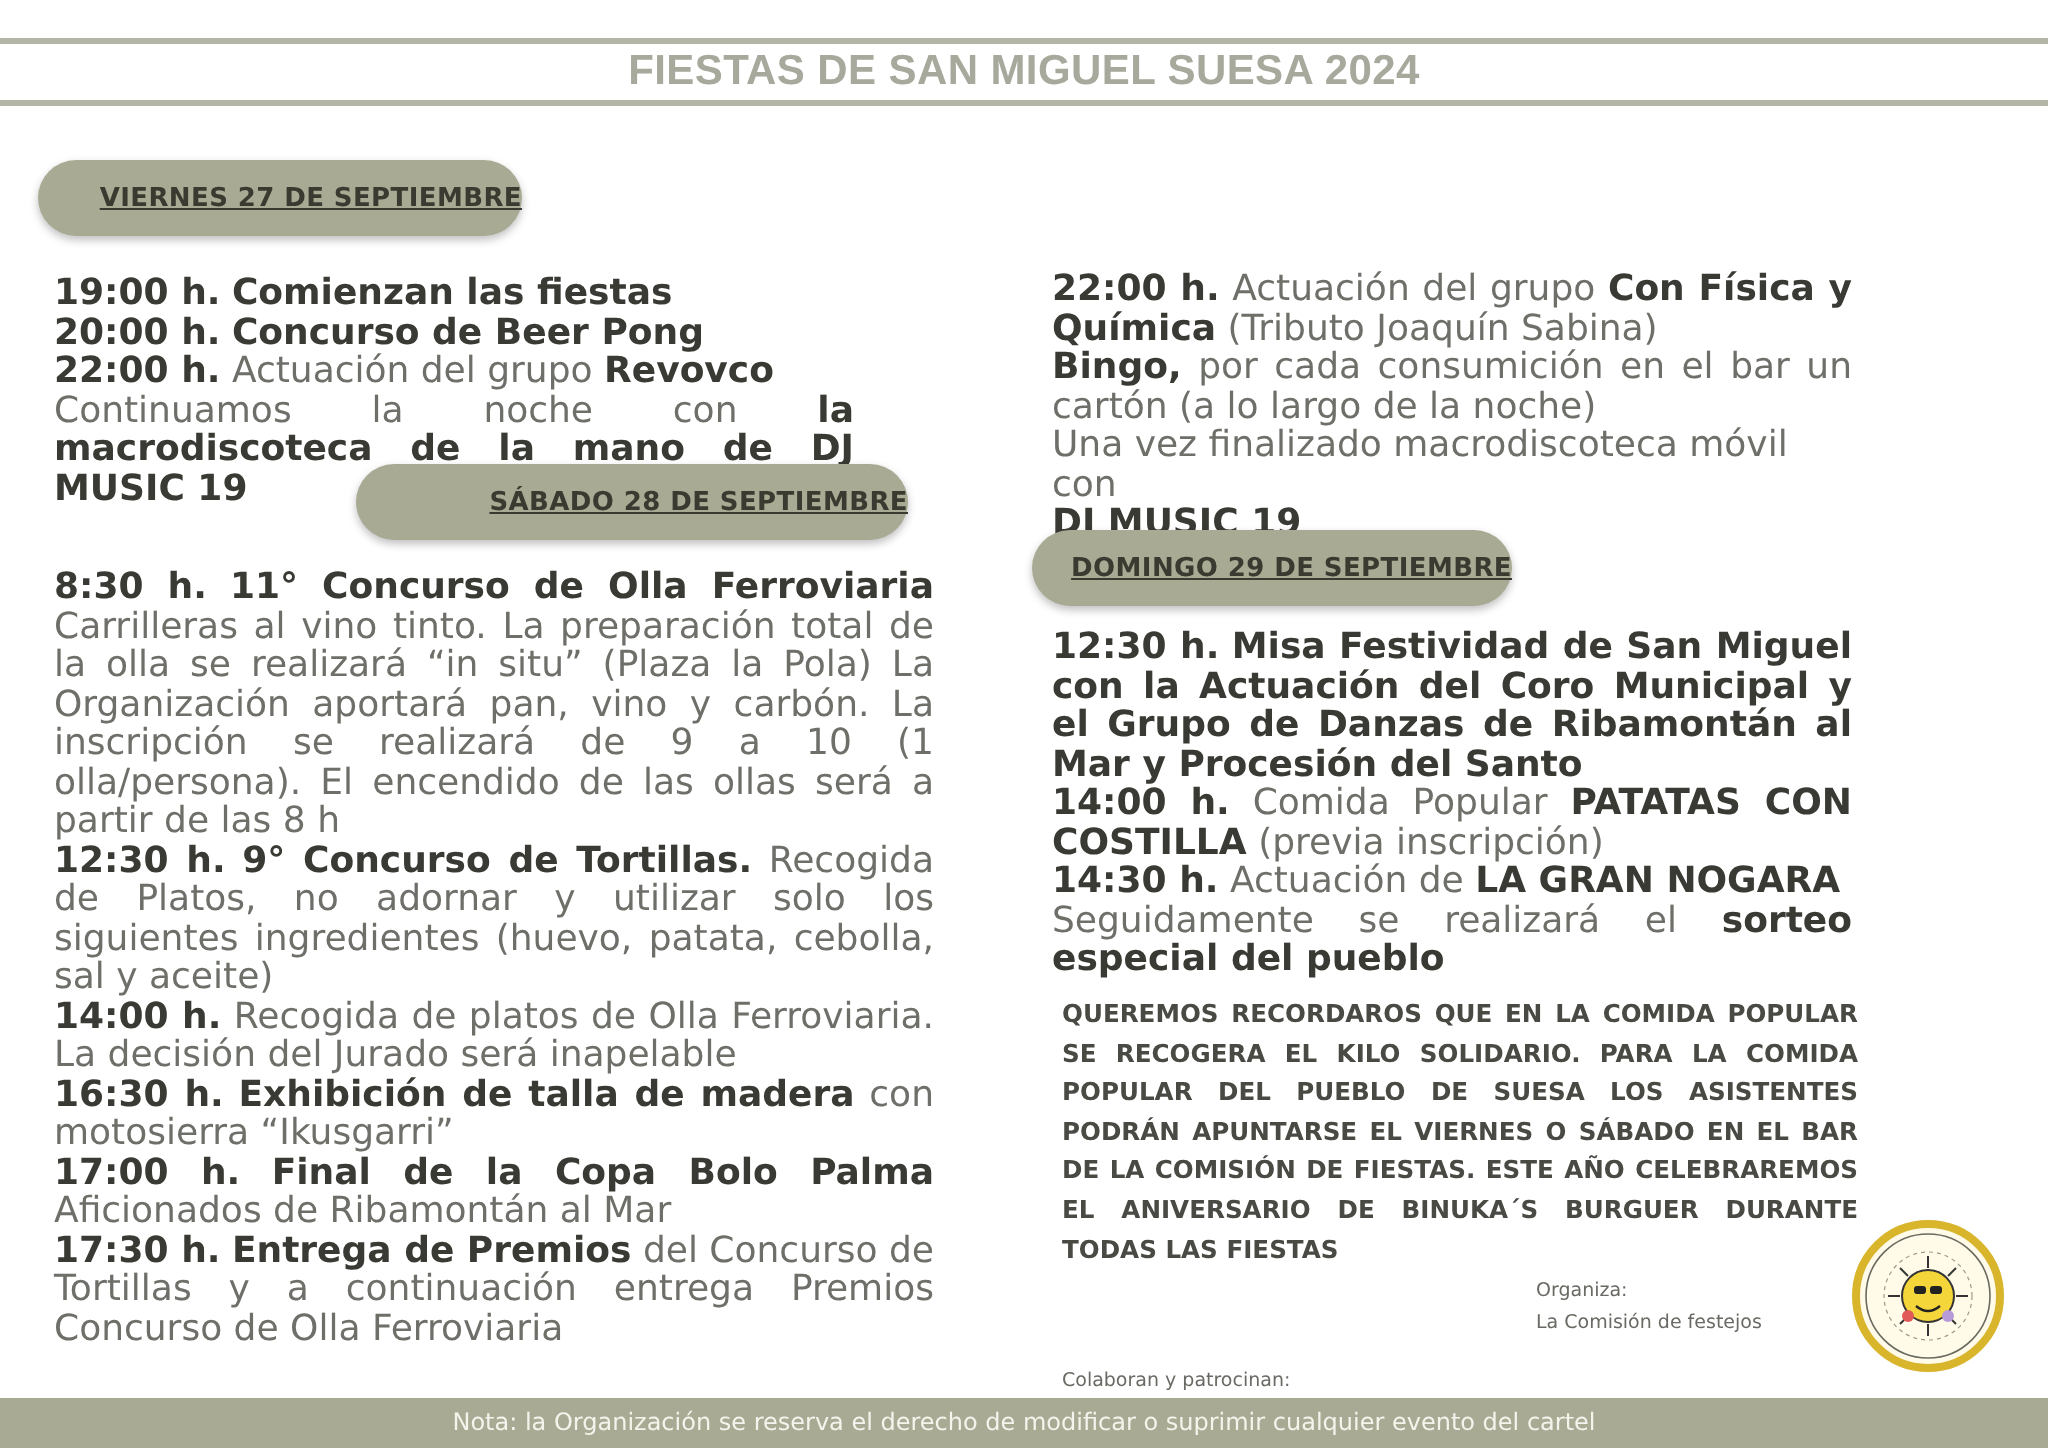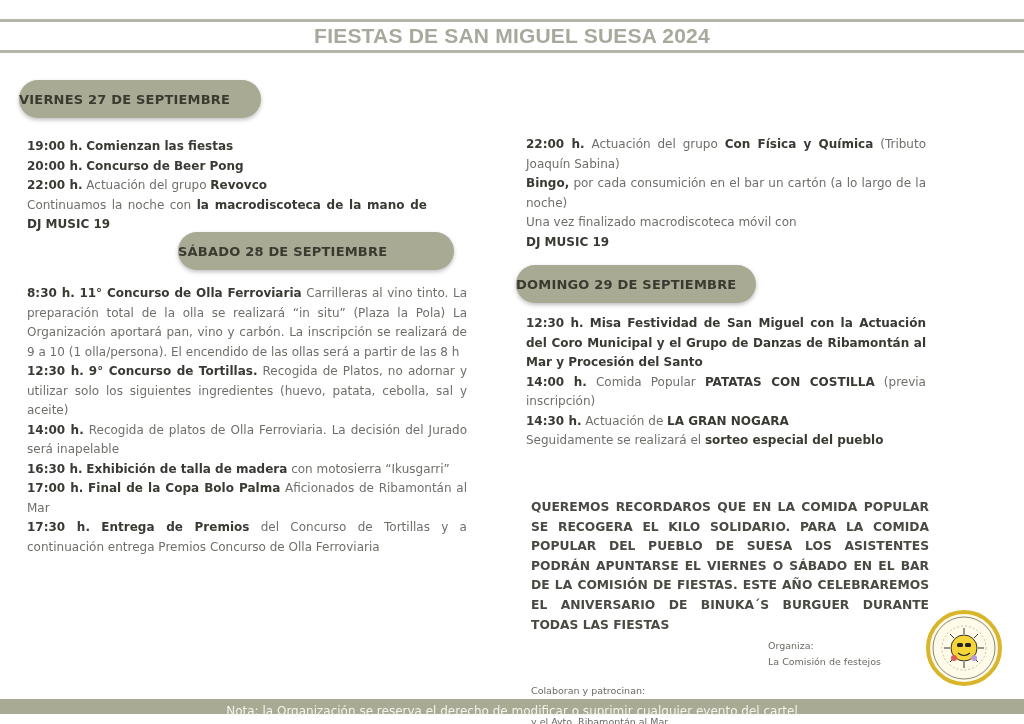--- a/index.html
+++ b/index.html
@@ -15,45 +15,45 @@
       text-align: center;
     }
     .title-text {
       font-family: "Liberation Sans", sans-serif; font-weight: bold;
       font-size: 21px; color: #a7a99c; line-height: 28px; letter-spacing: 0.2px;
     }
     .pill {
       position: absolute; height: 38px; border-radius: 19px;
       background: #a9aa93;
       box-shadow: 0 2px 4px rgba(0,0,0,0.25);
-      display: flex; align-items: center; justify-content: flex-start;
+      display: flex; align-items: center; justify-content: flex-end;
       font-family: "DejaVu Sans", sans-serif; font-weight: bold;
-      font-size: 13px; color: #3a3a30; letter-spacing: 0.2px;
+      font-size: 13px; color: #3a3a30; letter-spacing: 0.2px; text-decoration: underline;
     }
     .block {
-      position: absolute; font-size: 12px; line-height: 19.5px;
+      position: absolute; font-size: 18px; line-height: 19.5px;
       color: #6f6f6a; text-align: justify;
     }
     .block p { margin: 0; }
     .b { font-weight: bold; color: #3a3a34; }
     .notice {
       position: absolute; left: 531px; top: 498px; width: 398px;
       font-weight: bold; font-size: 12.3px; line-height: 19.6px;
       color: #4a4a44; text-align: justify; text-align-last: left;
     }
     .credits {
       position: absolute; font-size: 9.5px; line-height: 15.5px; color: #6a6a64;
     }
     .logo {
       position: absolute; left: 926px; top: 610px; width: 76px; height: 76px;
       border-radius: 50%; border: 4px solid #d9b52c; background: #fffbe8;
       box-sizing: border-box;
     }
     .footer {
-      position: absolute; left: 0; top: 699px; width: 1024px; height: 15px;
+      position: absolute; left: 0; top: 699px; width: 1024px; height: 25px;
       background: #a9aa93; text-align: center;
       font-size: 12px; line-height: 25px; color: #f4f4ec;
     }
   </style>
 </head>
 <body>
 
 <div class="title-bar">
   <span class="title-text">FIESTAS DE SAN MIGUEL SUESA 2024</span>
 </div>

